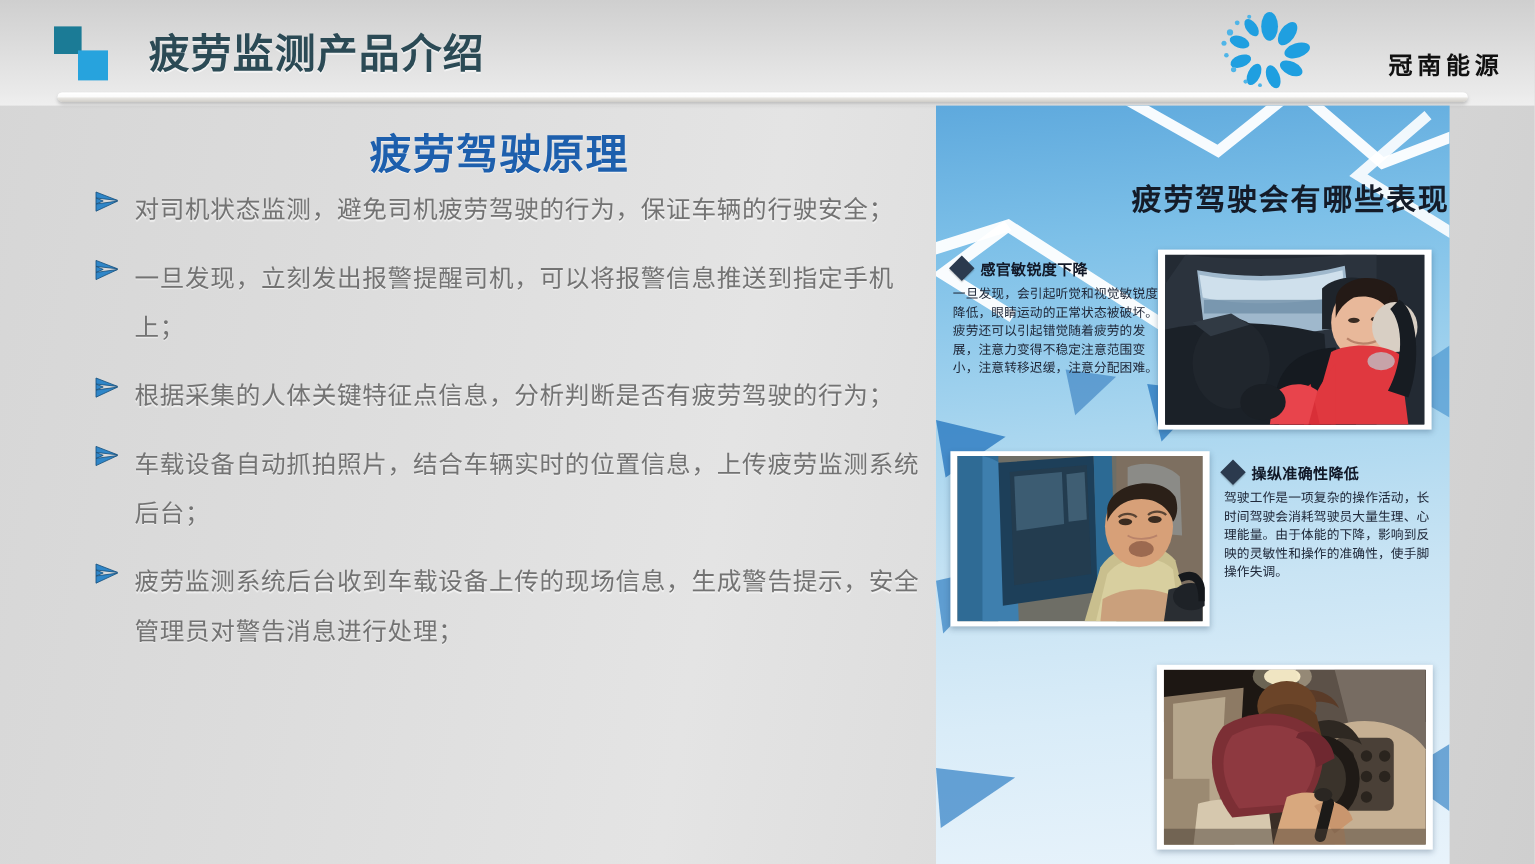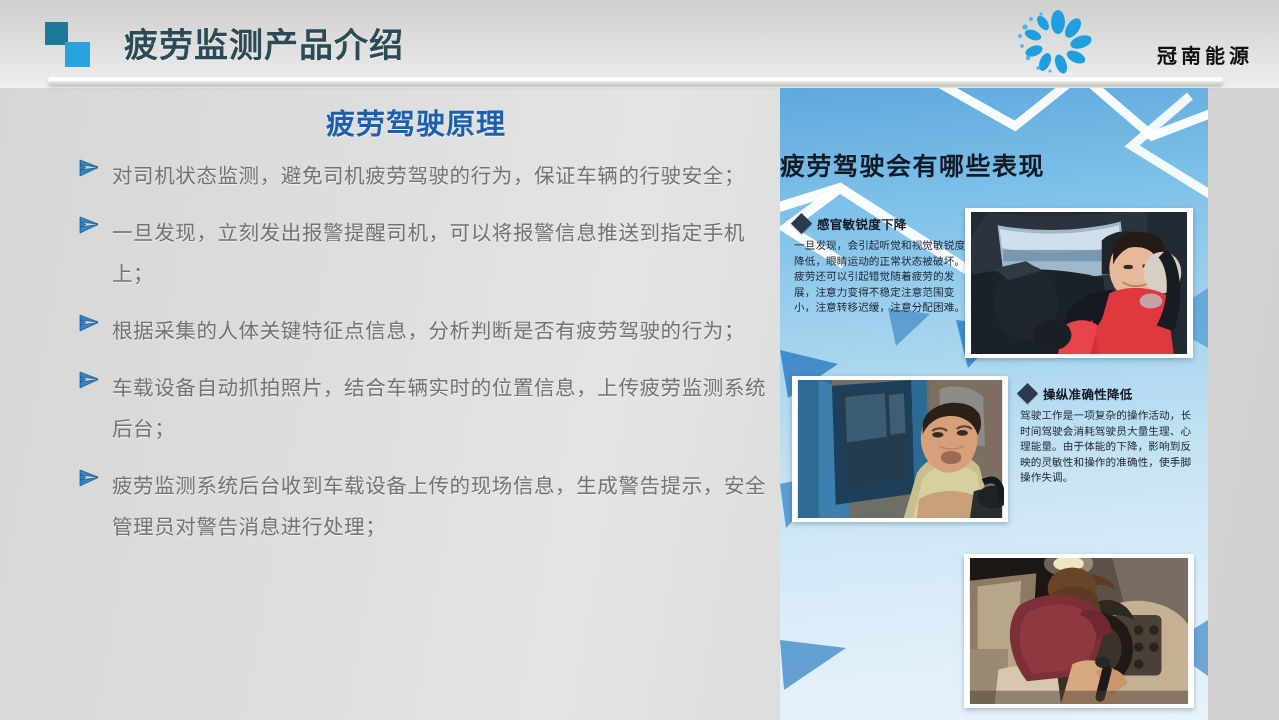--- a/index.html
+++ b/index.html
@@ -45,21 +45,21 @@
     letter-spacing:-1px; color:#111; line-height:1;
   }
   #logo-sub{
     position:absolute; left:102px; top:38px;
     font-size:20px; font-weight:bold; color:#111; letter-spacing:4px; line-height:1;margin-left:44px;
   }
 
   
   #content-title{
     position:absolute; left:86px; top:100px; width:660px;
-    text-align:center; font-size:29px; font-weight:bold;
+    text-align:center; font-size:35px; font-weight:bold;
     color:#1d5fad; letter-spacing:1px;
     text-shadow:0 1px 1px rgba(255,255,255,.7);
   }
   #bullet-list{ position:absolute; left:78px; top:155px; width:690px; }
   .bullet-row{ position:relative; display:flex; margin-bottom:16px; }
   .bullet-marker{ width:34px; flex:0 0 34px; padding-top:4px; }
   .bullet-marker svg{ display:block; }
   .bullet-text{
     flex:1; font-size:20.5px; color:#737373; line-height:41px;
     letter-spacing:.6px; text-shadow:0 1px 1px rgba(255,255,255,.65);
@@ -67,21 +67,21 @@
 
   
   #infographic{
     position:absolute; left:780px; top:88px; width:428px; height:632px;
     overflow:hidden;
     background:linear-gradient(175deg,#5ea9dd 0%,#7dc0e8 18%,#a9d6ef 42%,#c9e4f4 62%,#d9ecf8 78%,#e8f3fb 100%);
   }
   .deco{ position:absolute; }
 
   #info-title{
-    position:absolute; left:0; top:58px; width:428px; text-align:left;
+    position:absolute; left:0; top:58px; width:428px; text-align:right;
     font-size:25px; font-weight:bold; color:#141b28; letter-spacing:1.5px;
     z-index:5; white-space:nowrap;
   }
 
   .info-block{ position:absolute; z-index:6; }
   .block-head{ display:flex; align-items:center; margin-bottom:5px;text-align:center; }
   .diamond{
     width:15px; height:15px; background:#2b3a4e;
     transform:rotate(45deg); flex:0 0 15px; margin-right:8px;
     box-shadow:1px 1px 1px rgba(0,0,0,.18);

